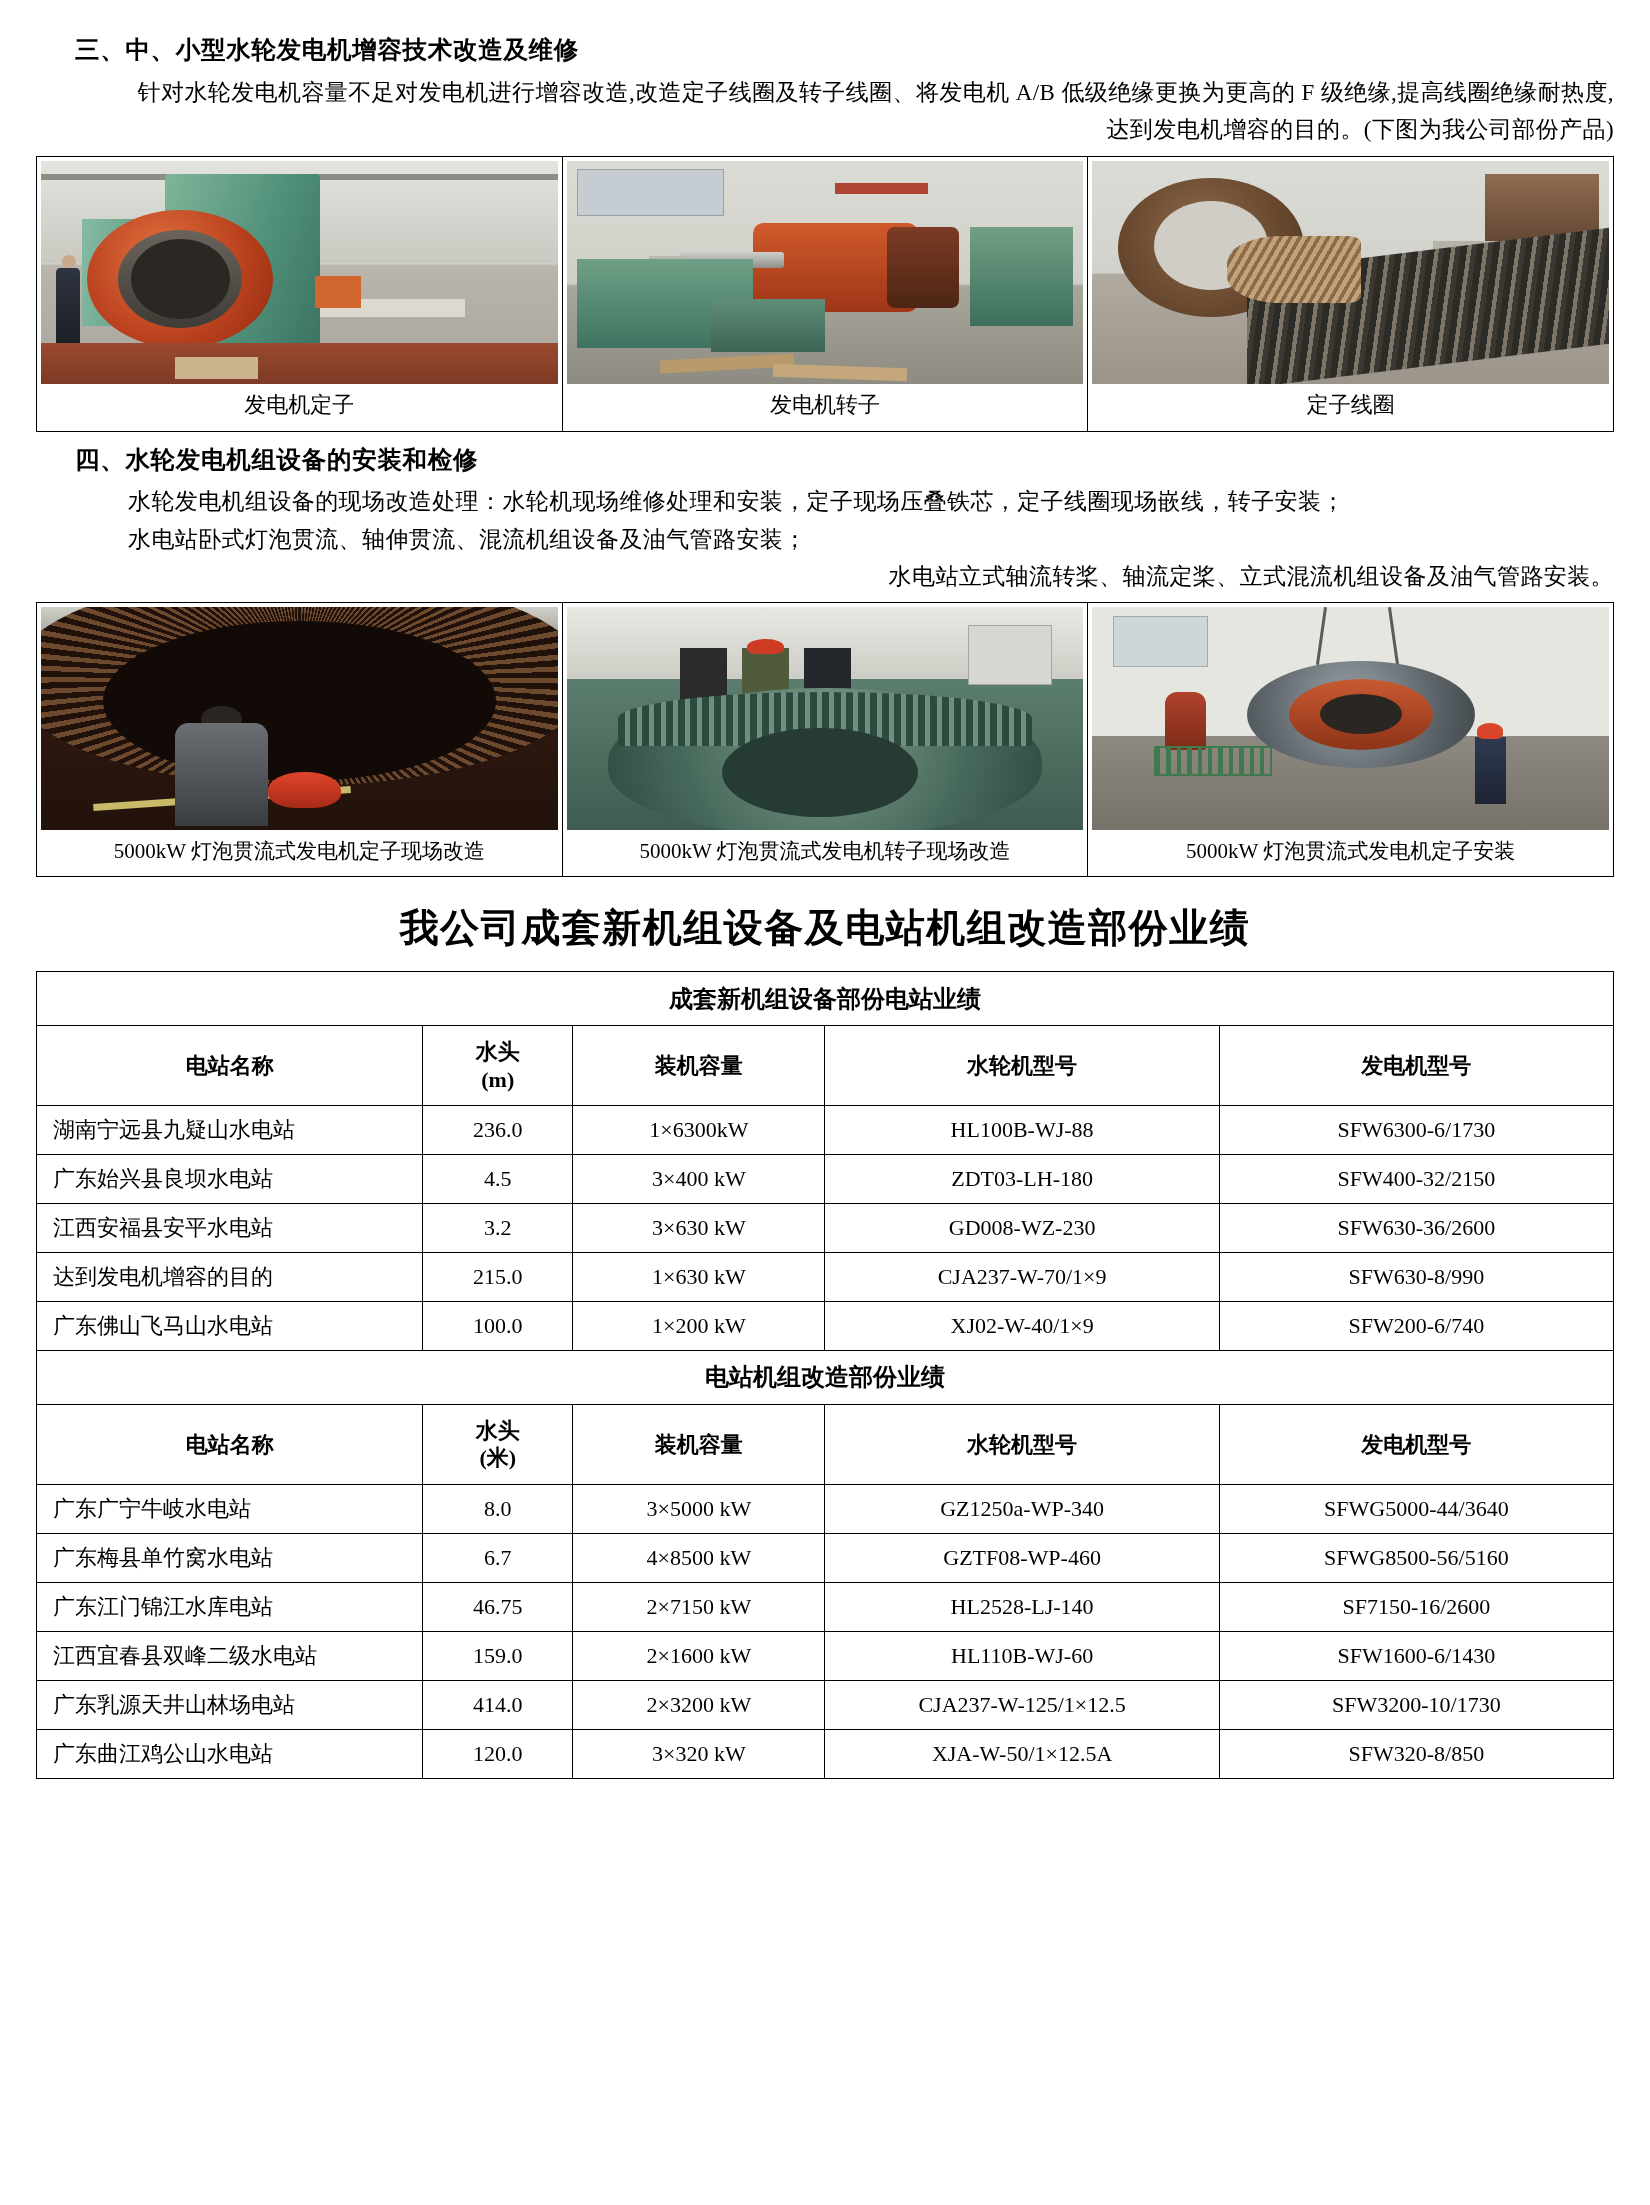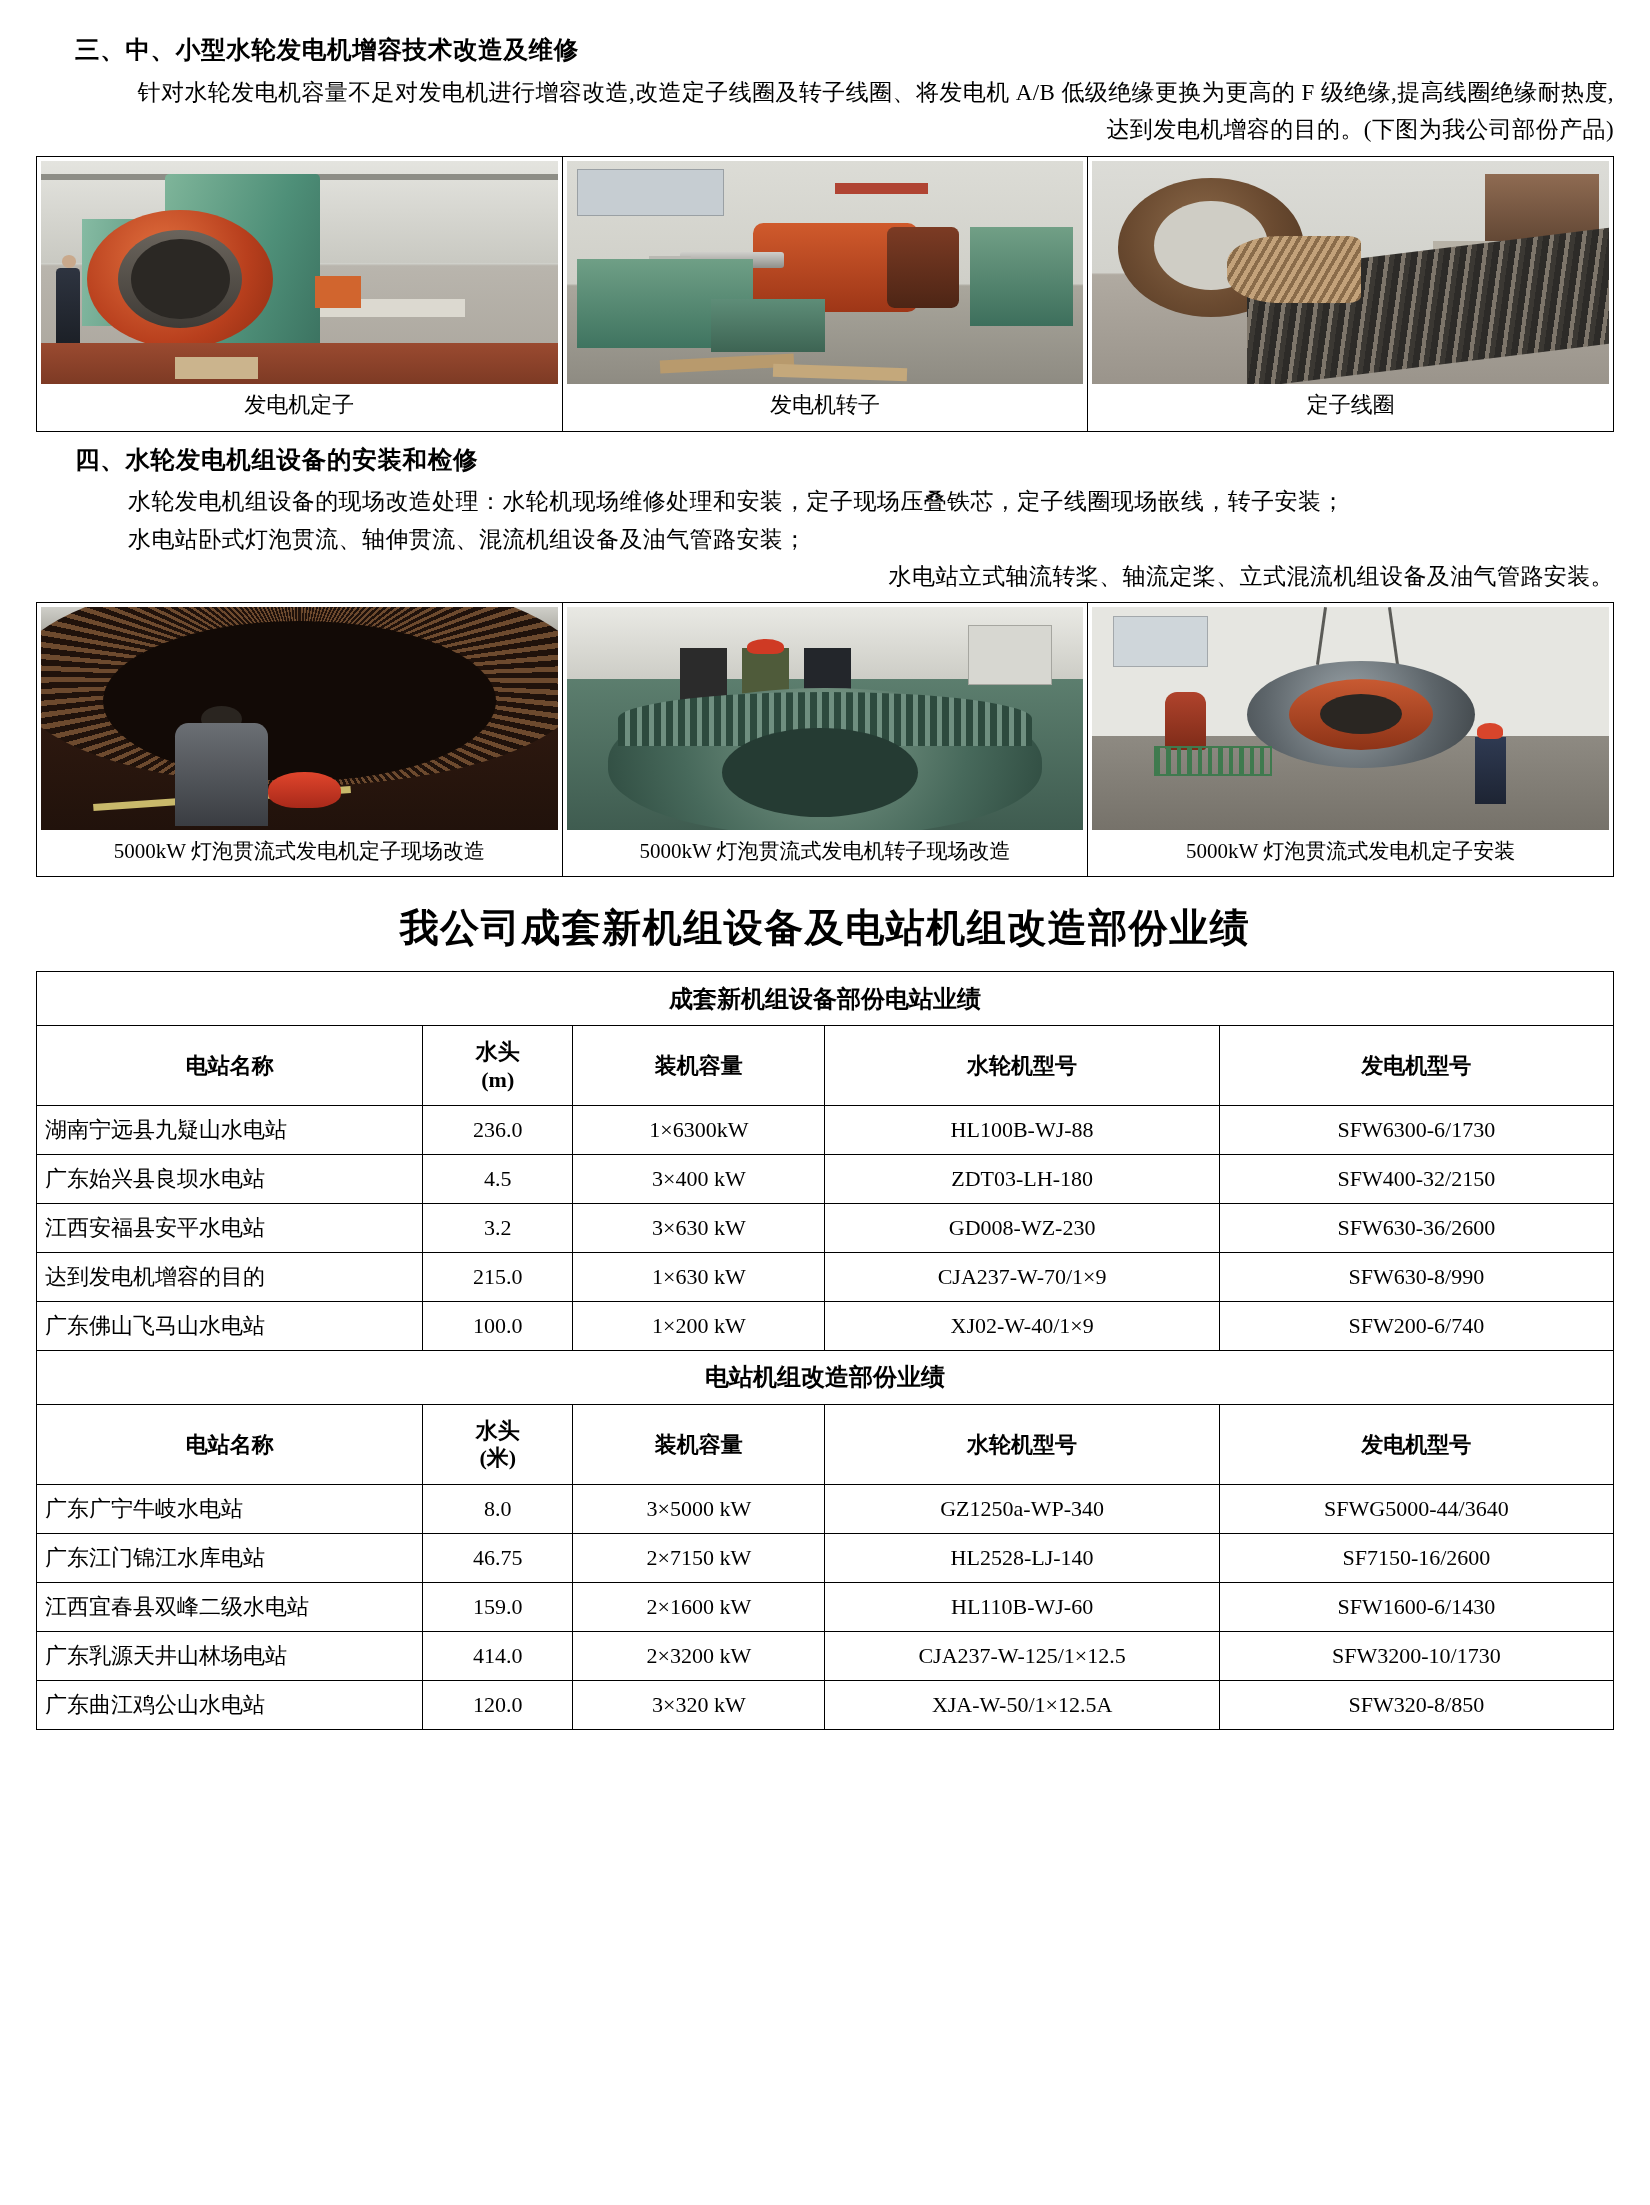--- a/index.html
+++ b/index.html
@@ -177,21 +177,21 @@
     padding: 10.4px 4.5px;
     text-align: center;
   }
   .datatable .colhead {
     font-size: 22px;
     padding: 12px 4.5px;
     line-height: 1.25;
   }
   .datatable td.name {
     text-align: left;
-    padding-left: 8px;
+    padding-left: 16px;
   }
   .c1 { width: 24.5%; }
   .c2 { width: 9.5%; }
   .c3 { width: 16%; }
   .c4 { width: 25%; }
   .c5 { width: 25%; }
 </style>
 </head>
 <body>
 
@@ -396,20 +396,27 @@
     </tr>
 
     <tr>
       <td class="name">广东广宁牛岐水电站</td>
       <td>8.0</td>
       <td>3×5000 kW</td>
       <td>GZ1250a-WP-340</td>
       <td>SFWG5000-44/3640</td>
     </tr>
     <tr>
+      <td class="name">广东梅县单竹窝水电站</td>
+      <td>6.7</td>
+      <td>4×8500 kW</td>
+      <td>GZTF08-WP-460</td>
+      <td>SFWG8500-56/5160</td>
+    </tr>
+    <tr>
       <td class="name">广东江门锦江水库电站</td>
       <td>46.75</td>
       <td>2×7150 kW</td>
       <td>HL2528-LJ-140</td>
       <td>SF7150-16/2600</td>
     </tr>
     <tr>
       <td class="name">江西宜春县双峰二级水电站</td>
       <td>159.0</td>
       <td>2×1600 kW</td>

